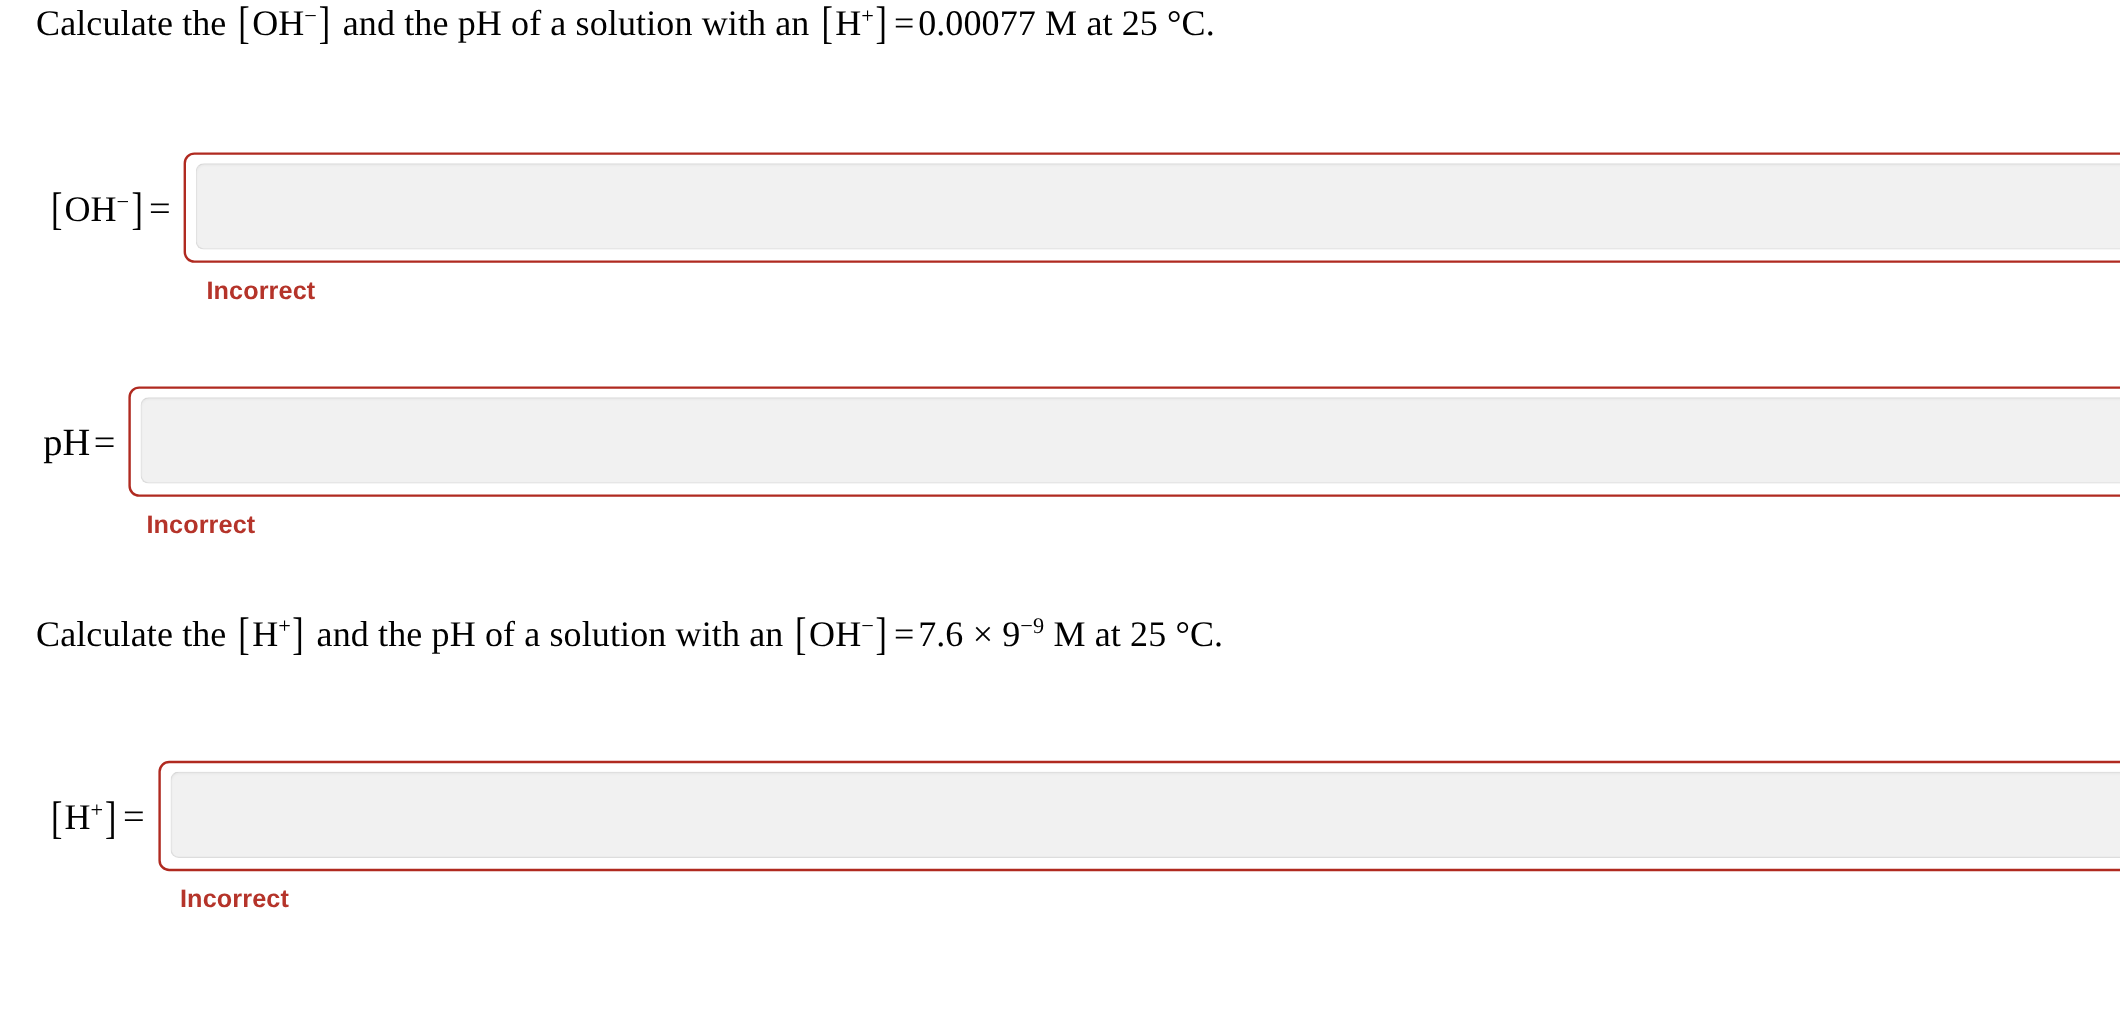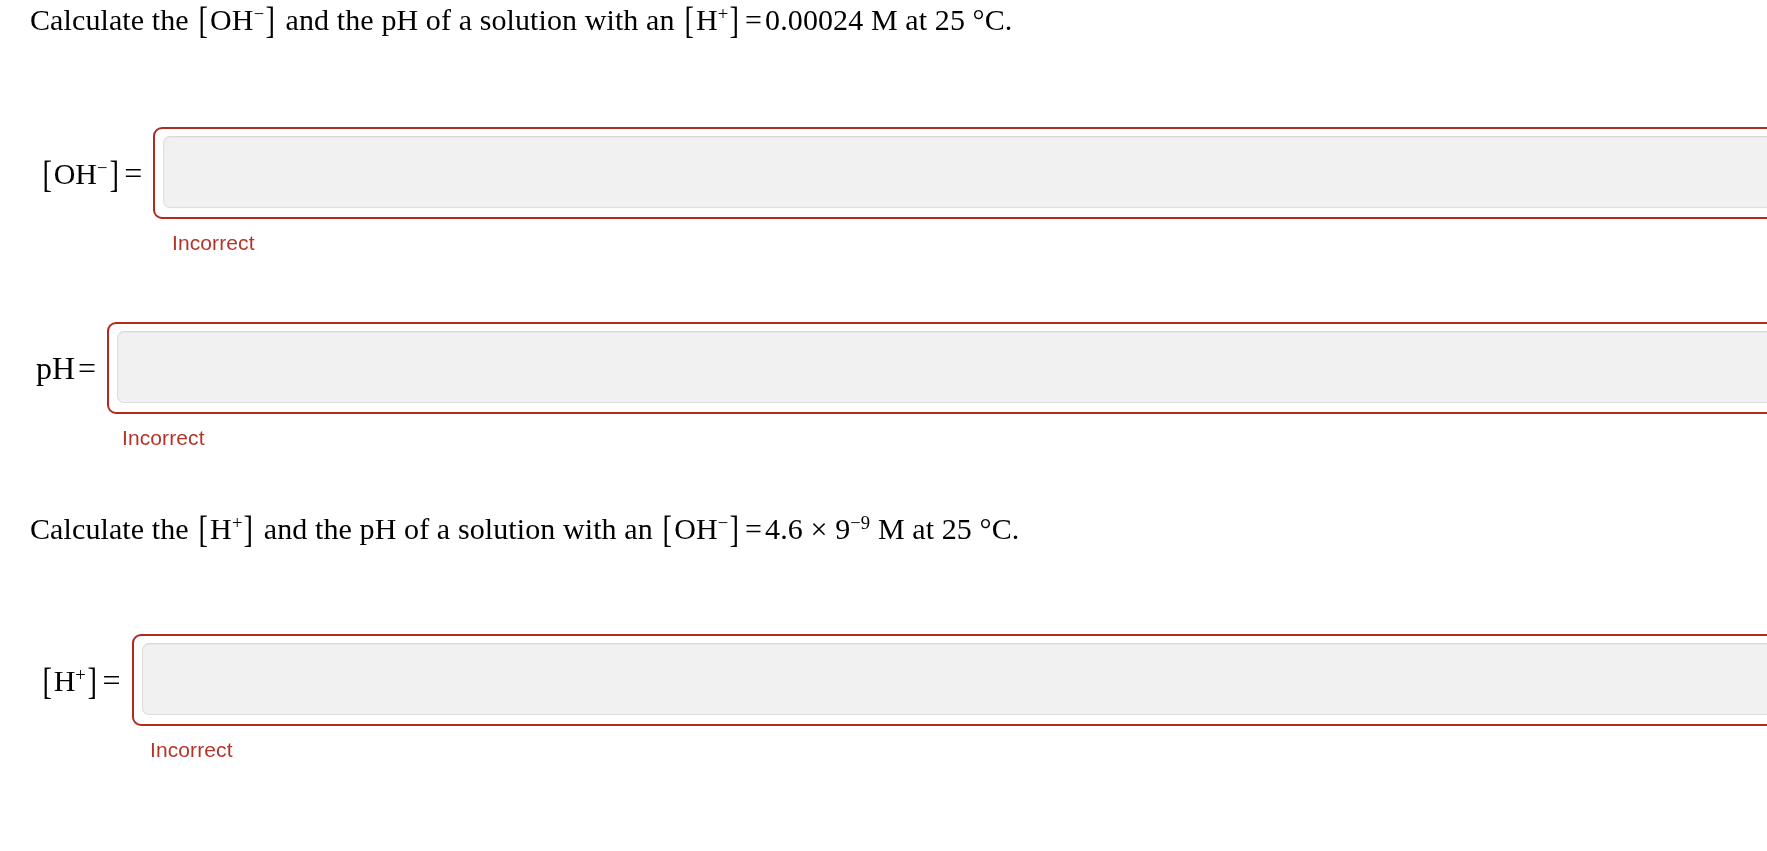--- a/index.html
+++ b/index.html
@@ -111,21 +111,21 @@
     padding: 0 14px;
     outline: none;
   }
   .field-input::placeholder { color: #9a9a9a; }
 
   
   .feedback {
     position: absolute;
     font-family: "Liberation Sans", "DejaVu Sans", sans-serif;
     font-size: 21px;
-    font-weight: 400;
+    font-weight: 700;
     color: #b5342a;
     white-space: nowrap;
     letter-spacing: 0.1px;
   }
 
   
   #row-oh   { left: 40px;  top: 127px; }
   #row-oh   .field-wrap { width: 1640px; }
   #fb-oh    { left: 172px; top: 231px; }
 
@@ -139,21 +139,21 @@
 </style>
 </head>
 <body>
 
 <div class="page">
 
   <div class="prompt prompt-1">
     <span>Calculate the</span>
     <span class="species"><span class="brk">[</span><span>OH</span><span class="sup">−</span><span class="brk">]</span></span>
     <span>and the pH of a solution with an</span>
-    <span class="species"><span class="brk">[</span><span>H</span><span class="sup">+</span><span class="brk">]</span></span><span class="eqsign">=</span><span>0.00024</span>
+    <span class="species"><span class="brk">[</span><span>H</span><span class="sup">+</span><span class="brk">]</span></span><span class="eqsign">=</span><span>0.00077</span>
     <span>M</span>
     <span>at</span>
     <span>25 °C.</span>
   </div>
 
   <div class="answer-row" id="row-oh">
     <div class="row-label"><span class="species"><span class="brk">[</span><span>OH</span><span class="sup">−</span><span class="brk">]</span></span><span class="eqsign">=</span></div>
     <div class="field-wrap">
       <input class="field-input" type="text" placeholder="" style="">
     </div>
@@ -165,21 +165,21 @@
     <div class="field-wrap">
       <input class="field-input" type="text" placeholder="" style="">
     </div>
   </div>
   <div class="feedback" id="fb-ph">Incorrect</div>
 
   <div class="prompt prompt-2">
     <span>Calculate the</span>
     <span class="species"><span class="brk">[</span><span>H</span><span class="sup">+</span><span class="brk">]</span></span>
     <span>and the pH of a solution with an</span>
-    <span class="species"><span class="brk">[</span><span>OH</span><span class="sup">−</span><span class="brk">]</span></span><span class="eqsign">=</span><span>4.6</span>
+    <span class="species"><span class="brk">[</span><span>OH</span><span class="sup">−</span><span class="brk">]</span></span><span class="eqsign">=</span><span>7.6</span>
     <span>×</span>
     <span>9</span><span class="sub-exp">−9</span>
     <span>M</span>
     <span>at</span>
     <span>25 °C.</span>
   </div>
 
   <div class="answer-row" id="row-h">
     <div class="row-label"><span class="species"><span class="brk">[</span><span>H</span><span class="sup">+</span><span class="brk">]</span></span><span class="eqsign">=</span></div>
     <div class="field-wrap">

